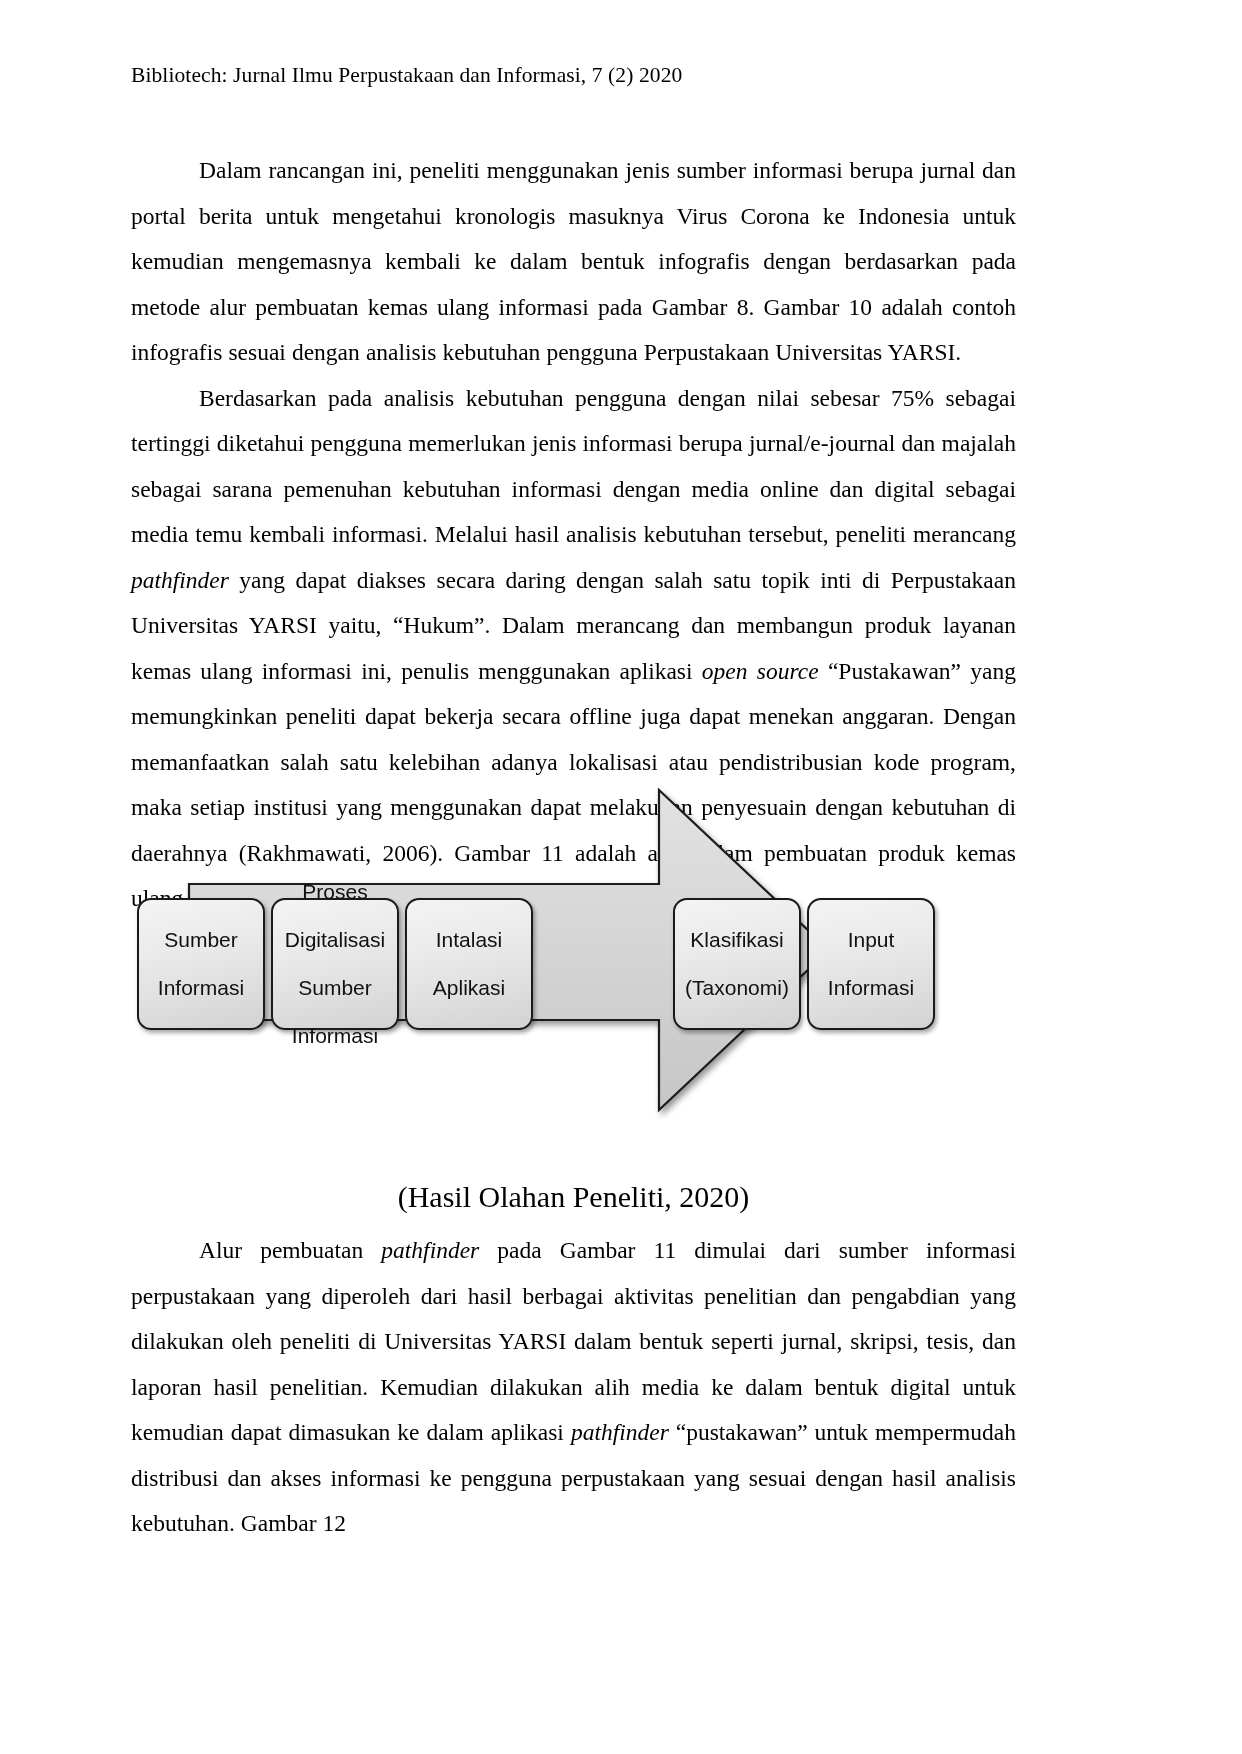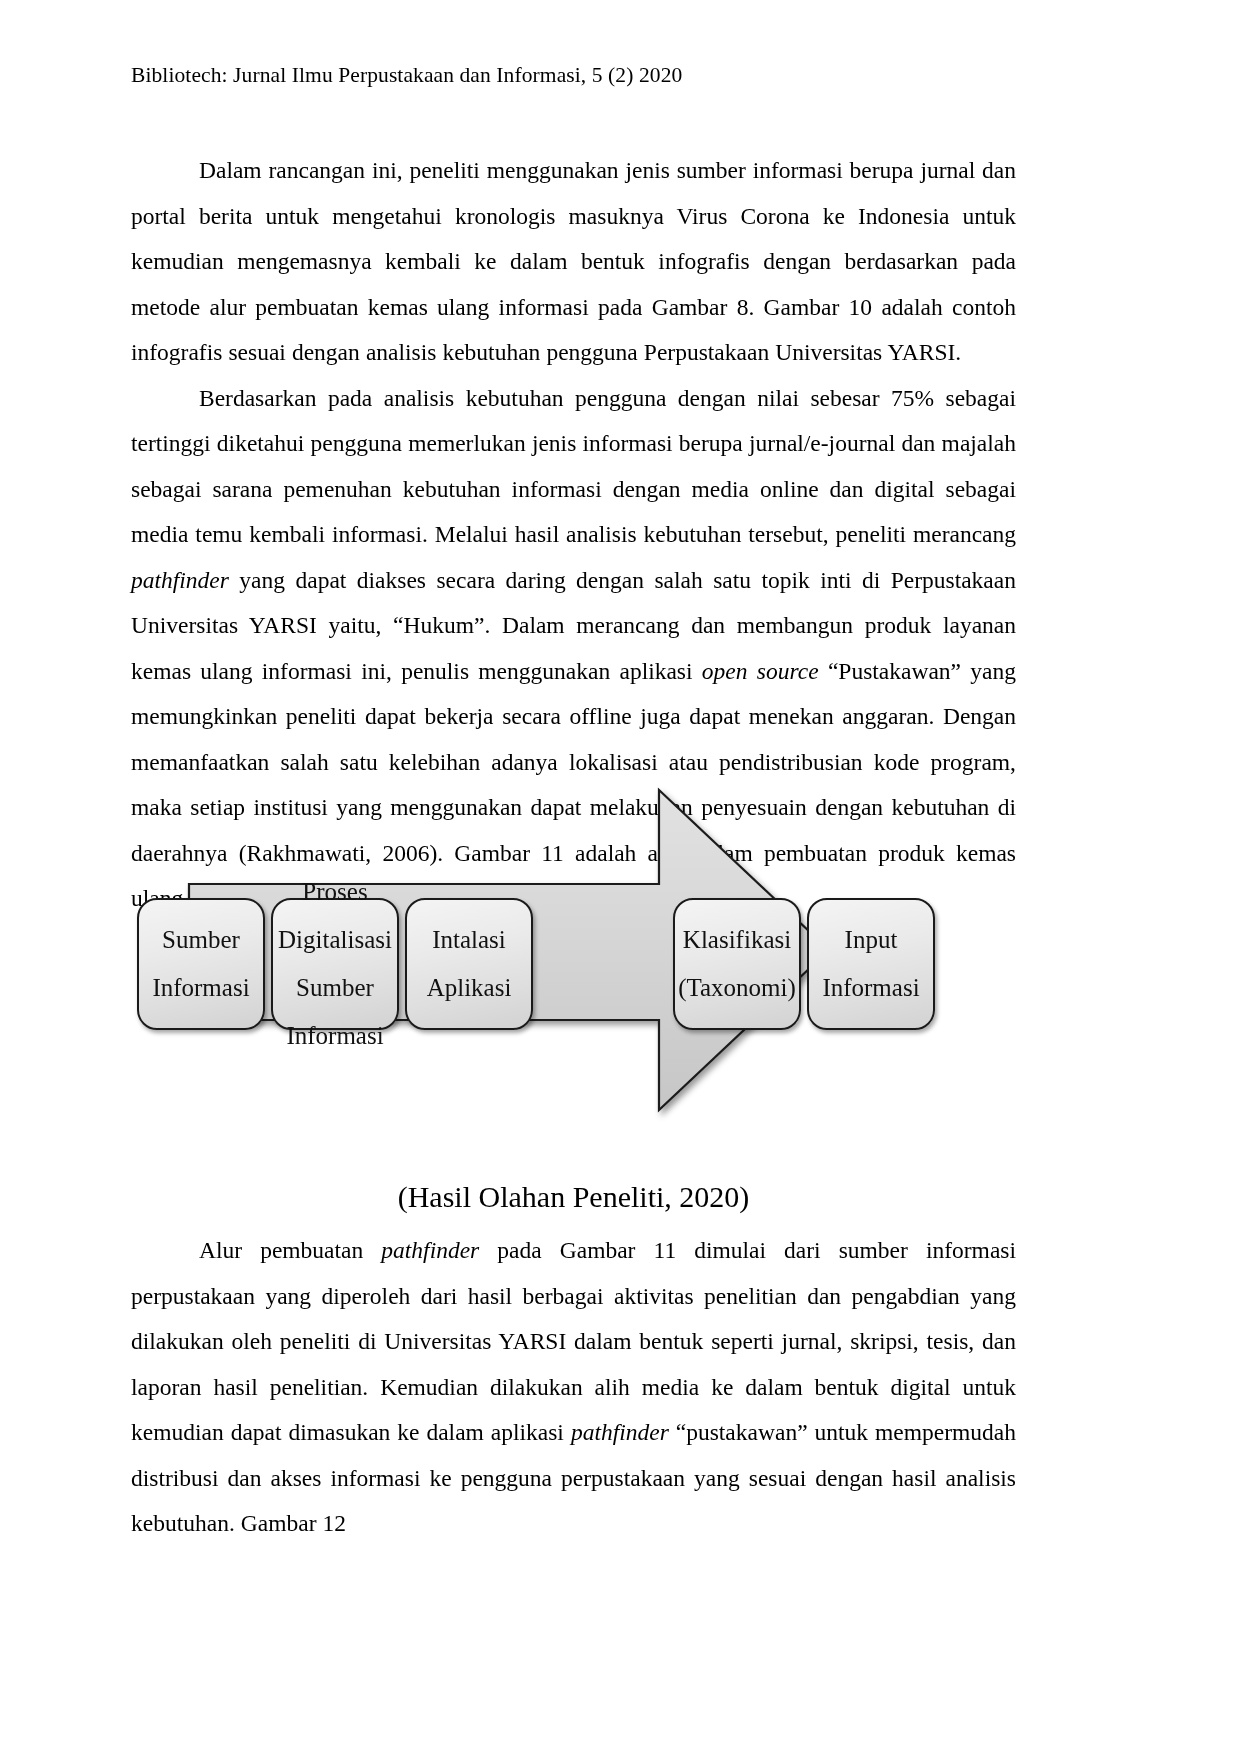--- a/index.html
+++ b/index.html
@@ -62,29 +62,29 @@
     position: absolute;
     left: 0; top: 0;
     width: 885px;
     height: 360px;
     pointer-events: none;
   }
   .fbox {
     position: absolute;
     box-sizing: border-box;
     border: 2px solid #1a1a1a;
-    border-radius: 20px;
+    border-radius: 14px;
     background: linear-gradient(168deg, #f4f4f4 0%, #eaeaea 38%, #dedede 72%, #d2d2d2 100%);
     box-shadow: 2px 3px 4px rgba(0,0,0,0.35);
     display: flex;
     align-items: center;
     justify-content: center;
     text-align: center;
-    font-family: Liberation Serif, serif;
-    font-size: 25px;
+    font-family: Liberation Sans, sans-serif;
+    font-size: 21px;
     line-height: 24px;
     color: #111111;
   }
   .fbox span { display: block; padding: 0 4px; }
 
   .fig-caption {
     position: absolute;
     left: 131px;
     top: 1140px;
     width: 885px;
@@ -113,21 +113,21 @@
     width: 1242px;
     text-align: center;
     font-size: 23px;
   }
 </style>
 </head>
 <body>
 
 <div class="page">
 
-  <div class="running-head">Bibliotech: Jurnal Ilmu Perpustakaan dan Informasi, 5 (2) 2020</div>
+  <div class="running-head">Bibliotech: Jurnal Ilmu Perpustakaan dan Informasi, 7 (2) 2020</div>
 
   <div class="body-col">
 
     <p class="para"><span>Dalam rancangan ini, peneliti menggunakan jenis sumber informasi berupa jurnal dan portal berita untuk mengetahui kronologis masuknya Virus Corona ke Indonesia untuk kemudian mengemasnya kembali ke dalam bentuk infografis dengan berdasarkan pada metode alur pembuatan kemas ulang informasi pada Gambar 8. Gambar 10 adalah contoh infografis sesuai dengan analisis kebutuhan pengguna Perpustakaan Universitas YARSI.</span></p>
 
     <p class="para"><span>Berdasarkan pada analisis kebutuhan pengguna dengan nilai sebesar 75% sebagai tertinggi diketahui pengguna memerlukan jenis informasi berupa jurnal/e-journal dan majalah sebagai sarana pemenuhan kebutuhan informasi dengan media online dan digital sebagai media temu kembali informasi. Melalui hasil analisis kebutuhan tersebut, peneliti merancang </span><span class="it">pathfinder</span><span> yang dapat diakses secara daring dengan salah satu topik inti di Perpustakaan Universitas YARSI yaitu, “Hukum”.  Dalam merancang dan membangun produk layanan kemas ulang informasi ini, penulis menggunakan aplikasi </span><span class="it">open source</span><span> “Pustakawan” yang memungkinkan peneliti dapat bekerja secara offline juga dapat menekan anggaran. Dengan memanfaatkan salah satu kelebihan adanya lokalisasi atau pendistribusian kode program, maka setiap institusi yang menggunakan dapat melakukan penyesuain dengan kebutuhan di daerahnya (Rakhmawati, 2006). Gambar 11 adalah alur dalam pembuatan produk kemas ulang informasi </span><span class="it">pathfinder</span><span>.</span></p>
 
   </div>
 
   <div class="figure">

